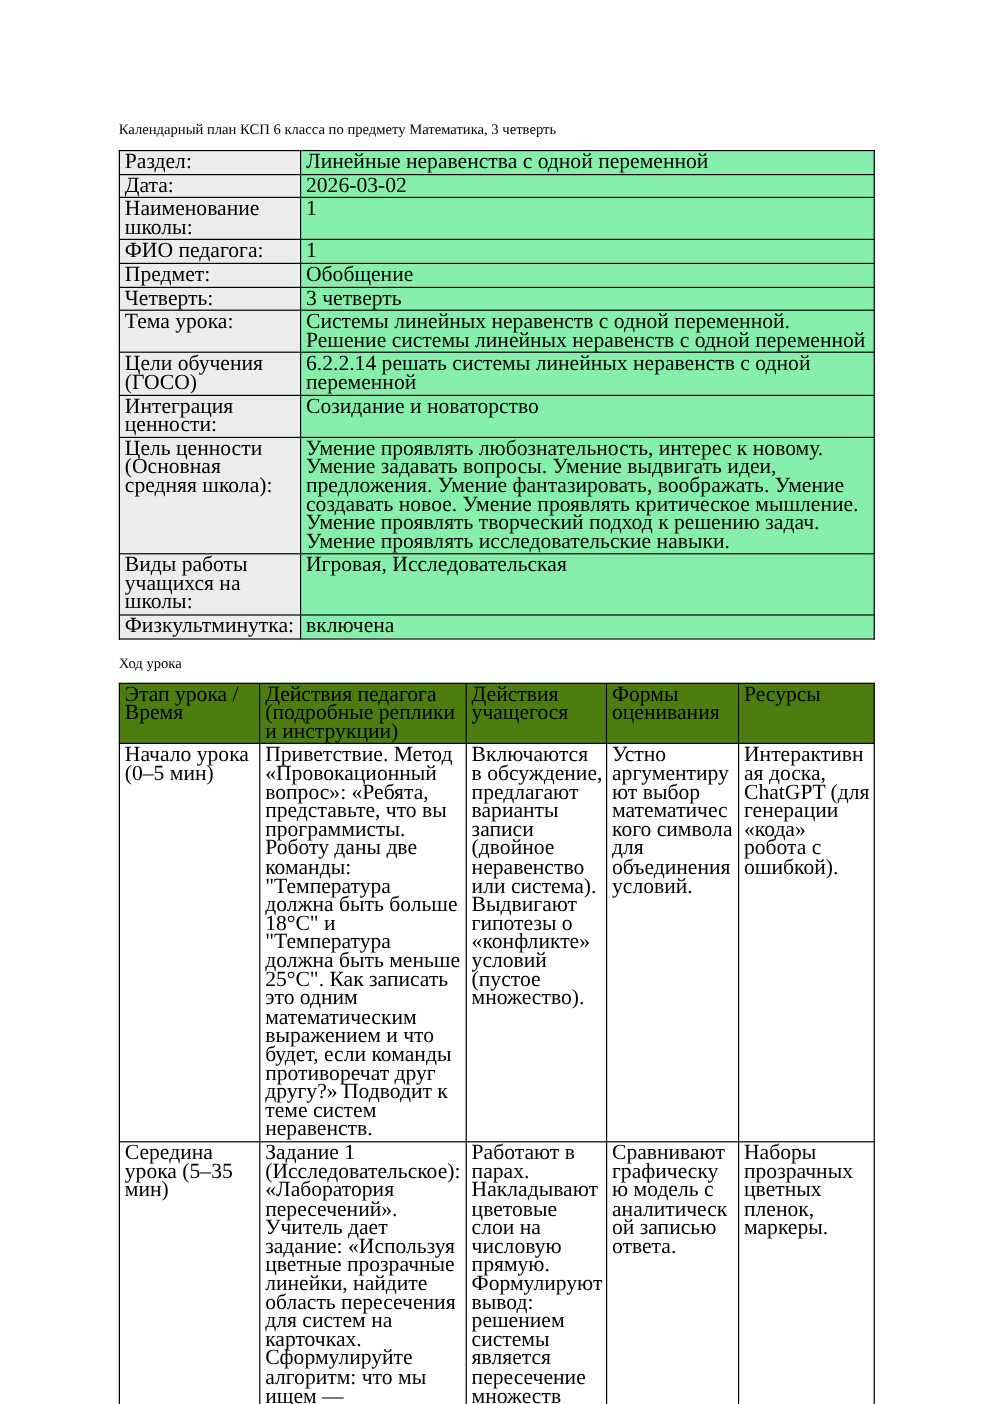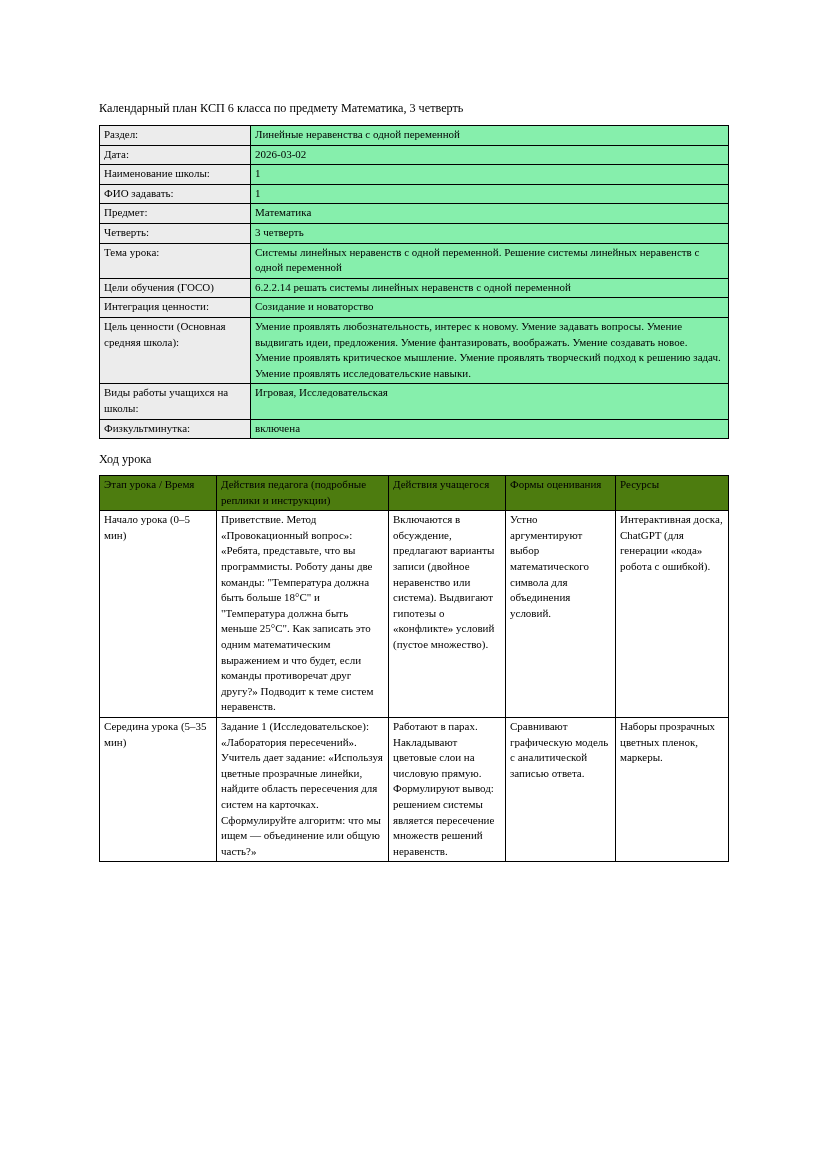--- a/index.html
+++ b/index.html
@@ -38,21 +38,21 @@
     border-collapse: collapse;
     width: 629px;
     table-layout: fixed;
     border: 1px solid #000;
     background: #ffffff;
   }
   table.doc-table td, table.doc-table th {
     border: 1px solid #000;
     vertical-align: top;
     padding: 1px 3px 2px 4px;
-    font-size: 11px;
+    font-size: 18px;
     line-height: 15.6px;
     font-weight: normal;
     text-align: left;
     word-wrap: break-word;
     overflow-wrap: break-word;
     hyphens: none;
   }
   
   table.info-table col.c-label { width: 151px; }
   table.info-table col.c-value { width: 478px; }
@@ -100,26 +100,26 @@
         </tr>
         <tr>
           <td class="label">Дата:</td>
           <td class="value">2026-03-02</td>
         </tr>
         <tr>
           <td class="label">Наименование школы:</td>
           <td class="value">1</td>
         </tr>
         <tr>
-          <td class="label">ФИО задавать:</td>
+          <td class="label">ФИО педагога:</td>
           <td class="value">1</td>
         </tr>
         <tr>
           <td class="label">Предмет:</td>
-          <td class="value">Математика</td>
+          <td class="value">Обобщение</td>
         </tr>
         <tr>
           <td class="label">Четверть:</td>
           <td class="value">3 четверть</td>
         </tr>
         <tr>
           <td class="label">Тема урока:</td>
           <td class="value">Системы линейных неравенств с одной переменной. Решение системы линейных неравенств с одной переменной</td>
         </tr>
         <tr>

